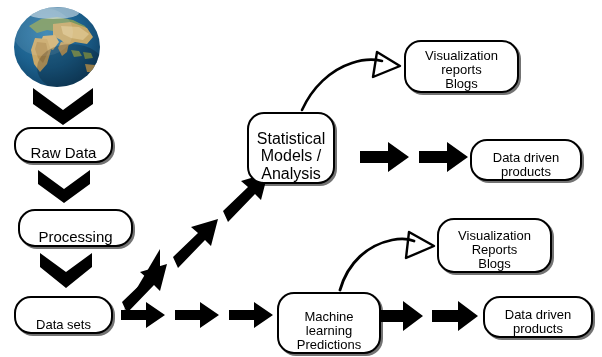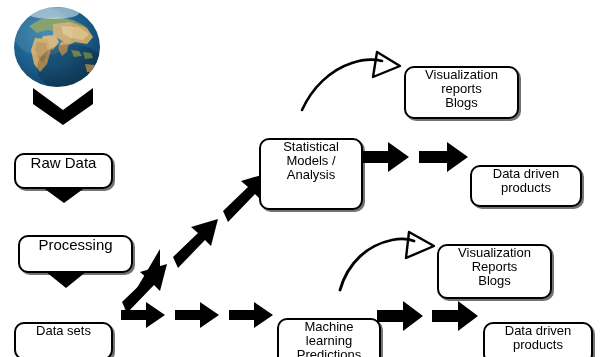--- a/index.html
+++ b/index.html
@@ -22,39 +22,38 @@
     left: 0;
     top: 0;
     width: 602px;
     height: 357px;
   }
   .node {
     position: absolute;
     box-sizing: border-box;
     background: #ffffff;
     border: 2px solid #000000;
-    border-radius: 10px;
+    border-radius: 17px;
     display: flex;
-    align-items: flex-start;
+    align-items: flex-end;
     justify-content: center;
     text-align: center;
     color: #000000;
     font-family: "Liberation Sans", sans-serif;
     line-height: 1.08;
     box-shadow: 2px 2px 0 0 rgba(0,0,0,0.55);
-    margin-top: 26px;
   }
   .node span {
     display: block;
     white-space: pre-line;
   }
   #node-raw-data   { left: 14px;  top: 127px; width: 99px;  height: 36px; font-size: 15px; }
   #node-processing { left: 18px;  top: 209px; width: 115px;  height: 38px; font-size: 15px; }
   #node-data-sets  { left: 14px;  top: 296px; width: 99px;  height: 38px; font-size: 13px; }
-  #node-stat       { left: 259px; top: 112px; width: 104px;  height: 72px; font-size: 13px; }
+  #node-stat       { left: 247px; top: 112px; width: 88px;  height: 72px; font-size: 16px; }
   #node-ml         { left: 277px; top: 292px; width: 104px;  height: 62px; font-size: 13px; }
   #node-vis-top    { left: 404px; top: 40px;  width: 115px; height: 53px; font-size: 13px; }
   #node-vis-bot    { left: 437px; top: 218px; width: 115px; height: 55px; font-size: 13px; }
   #node-ddp-top    { left: 470px; top: 139px; width: 112px; height: 42px; font-size: 13px; }
   #node-ddp-bot    { left: 483px; top: 296px; width: 110px; height: 42px; font-size: 13px; }
 
   #globe {
     position: absolute;
     left: 13px;
     top: 6px;

